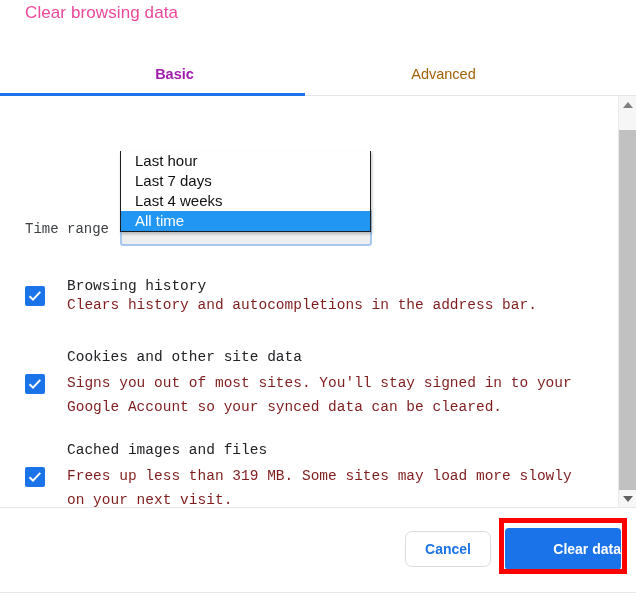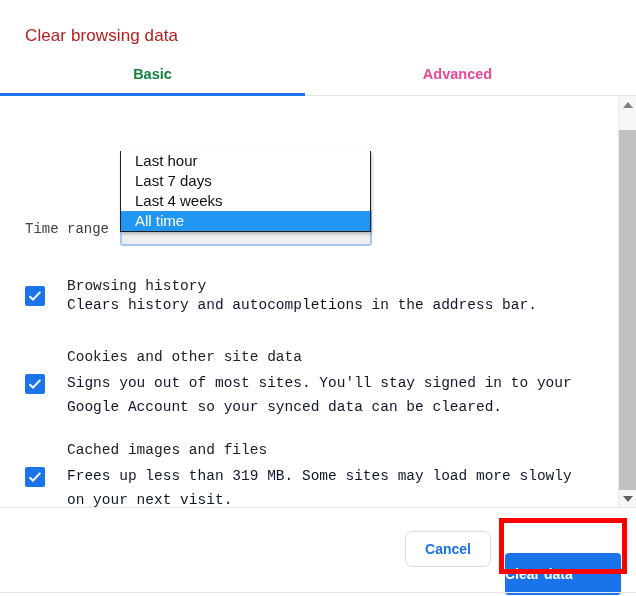--- a/index.html
+++ b/index.html
@@ -23,23 +23,23 @@
     width: 636px;
     height: 596px;
     background: #fff;
     box-sizing: border-box;
   }
 
   
   #title {
     position: absolute;
     left: 25px;
-    top: 26px;
+    top: 3px;
     font-size: 17px;
-    color: #b91c1c;
+    color: #ec4899;
     letter-spacing: .1px;
   }
 
   
   #tabstrip {
     position: absolute;
     left: 0;
     top: 55px;
     width: 636px;
     height: 40px;
@@ -51,27 +51,28 @@
     line-height: 38px;
     text-align: center;
     font-size: 14.5px;
     font-weight: bold;
     cursor: pointer;
     user-select: none;
   }
   #tab-basic {
     left: 0;
     width: 305px;
-    color: #15803d;
+    color: #a21caf;
+    padding-left: 22px;
   }
   #tab-advanced {
-    left: 305px;
+    left: 291px;
     width: 305px;
-    color: #ec4899;
-    font-weight: bold;
+    color: #a16207;
+    font-weight: normal;
   }
   #tab-underline {
     position: absolute;
     left: 0;
     top: 38px;
     width: 305px;
     height: 3px;
     background: #1a73e8;
   }
   #tab-divider {
@@ -176,21 +177,21 @@
     position: absolute;
     left: 67px;
     font-size: 14.5px;
     color: #202124;
   }
   .cb-desc {
     position: absolute;
     left: 67px;
     width: 530px;
     font-size: 14.5px;
-    color: #0f172a;
+    color: #7f1d1d;
     line-height: 24px;
   }
 
   
   #scrollbar {
     position: absolute;
     right: 0;
     top: 96px;
     width: 18px;
     height: 411px;
@@ -270,22 +271,21 @@
     box-sizing: border-box;
     border: none;
     border-radius: 4px;
     background: #1a73e8;
     color: #ffffff;
     font-size: 14px;
     font-weight: bold;
     font-family: "Liberation Sans", sans-serif;
     cursor: pointer;
     line-height: 42px;
-    text-align: left;
-    margin-top: 25px;
+    text-align: right;
   }
   #highlight-box {
     position: absolute;
     left: 499px;
     top: 518px;
     width: 128px;
     height: 56px;
     box-sizing: border-box;
     border: 5px solid #fd0000;
     pointer-events: none;

